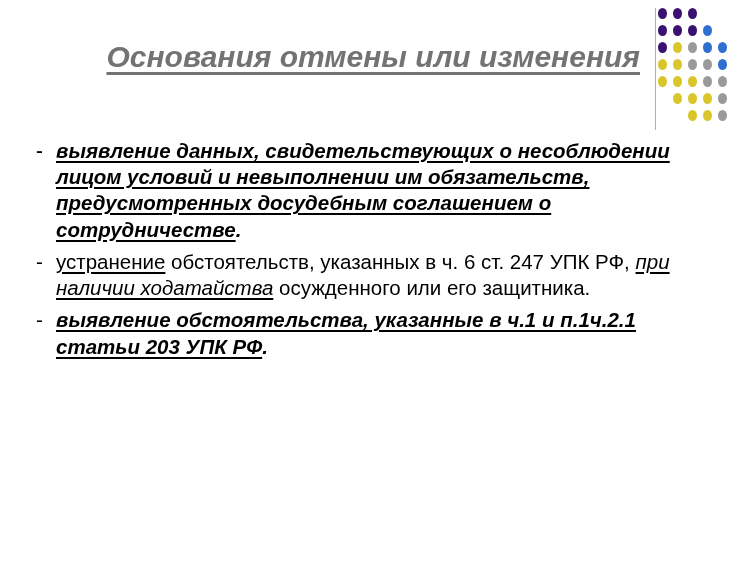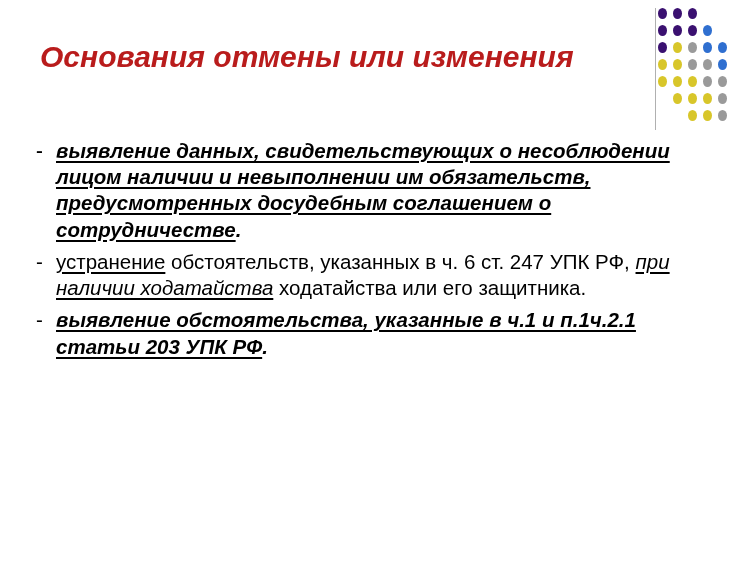--- a/index.html
+++ b/index.html
@@ -54,24 +54,26 @@
     position: absolute;
     left: 40px;
     top: 40px;
     width: 600px;
   }
   .title {
     font-family: "Liberation Sans", sans-serif;
     font-size: 30px;
     font-weight: bold;
     font-style: italic;
-    color: #b91c1c;
+    color: #737373;
+    text-decoration: underline;
     text-underline-offset: 5px;
     letter-spacing: 0px;
     white-space: nowrap;
+    text-align: right;
   }
   
   .content {
     position: absolute;
     left: 34px;
     top: 132px;
     width: 690px;
   }
   ul.bullets {
     list-style: none;
@@ -189,26 +191,26 @@
 
   <div class="content">
     <ul class="bullets">
 
       <li class="item-1">
         <span class="dash">-</span>
       </li>
 
       <li class="item-2">
         <span class="dash">-</span>
-        <span class="i-b-u">выявление данных, свидетельствующих о несоблюдении лицом наличии и невыполнении им обязательств, предусмотренных досудебным соглашением о сотрудничестве</span><span class="i-b">.</span>
+        <span class="i-b-u">выявление данных, свидетельствующих о несоблюдении лицом условий и невыполнении им обязательств, предусмотренных досудебным соглашением о сотрудничестве</span><span class="i-b">.</span>
       </li>
 
       <li class="item-3">
         <span class="dash">-</span>
-        <span class="u-only">устранение</span><span class="plain"> обстоятельств, указанных в ч. 6 ст. 247 УПК РФ, </span><span class="u-only" style="font-style:italic">при наличии ходатайства</span><span class="plain"> ходатайства или его защитника.</span>
+        <span class="u-only">устранение</span><span class="plain"> обстоятельств, указанных в ч. 6 ст. 247 УПК РФ, </span><span class="u-only" style="font-style:italic">при наличии ходатайства</span><span class="plain"> осужденного или его защитника.</span>
       </li>
 
       <li class="item-4">
         <span class="dash">-</span>
         <span class="i-b-u">выявление обстоятельства, указанные в ч.1 и п.1ч.2.1 статьи 203 УПК РФ</span><span class="i-b">.</span>
       </li>
 
     </ul>
   </div>
 

